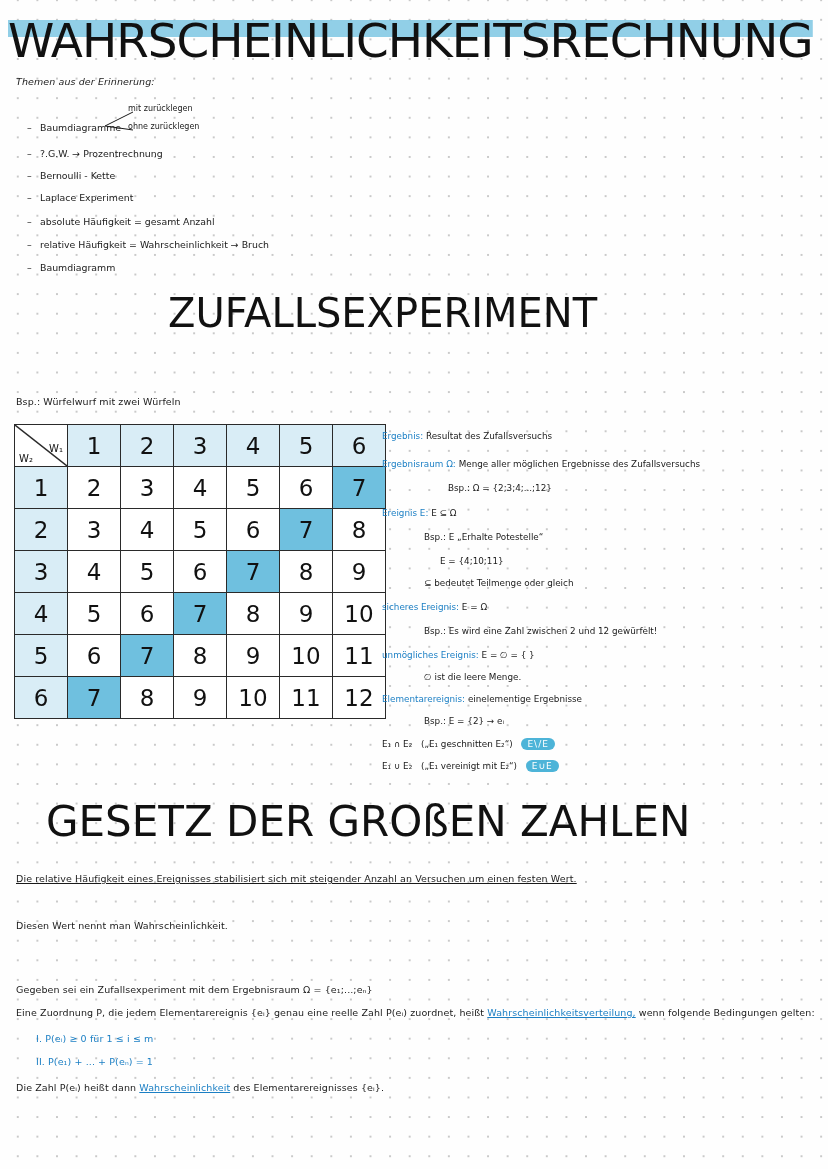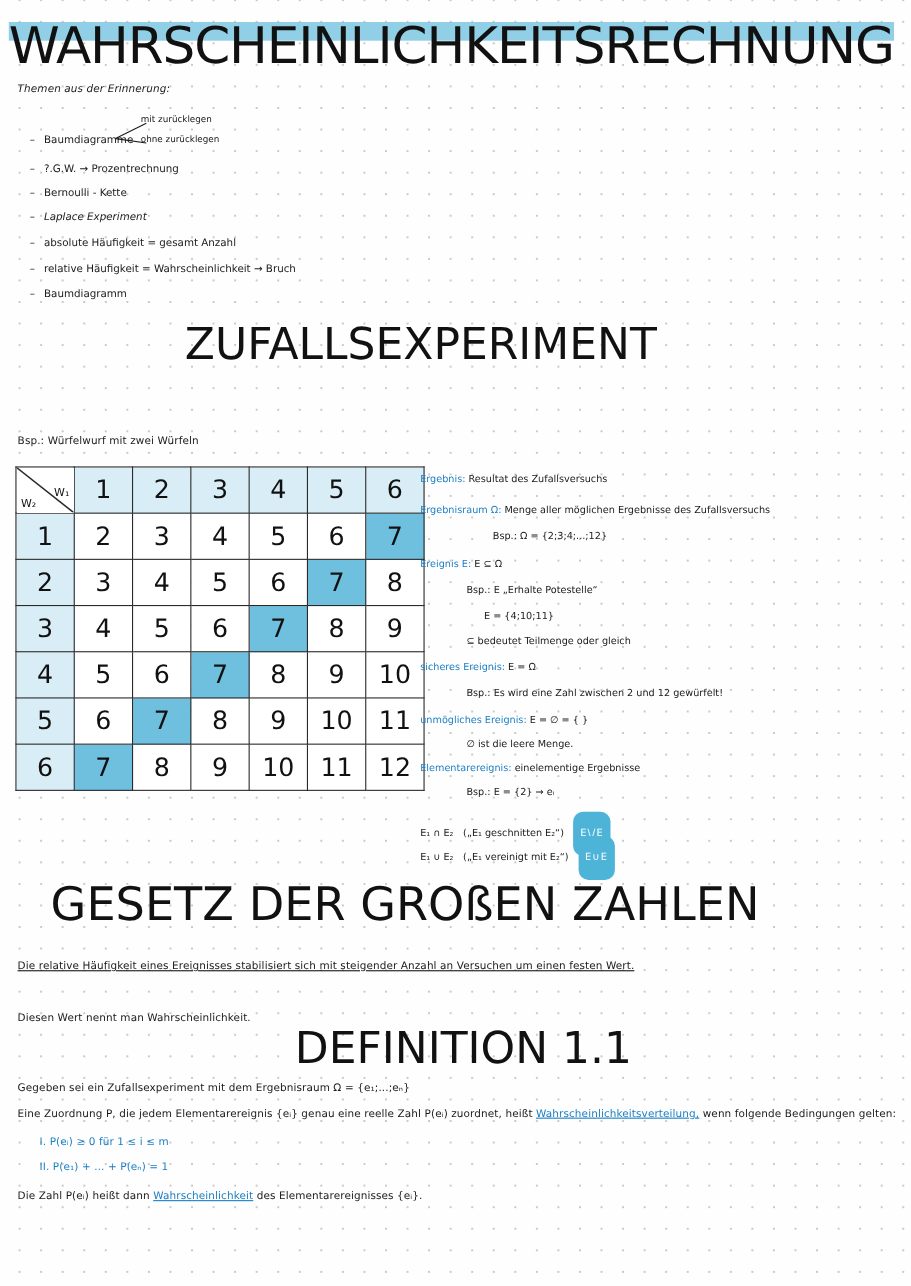--- a/index.html
+++ b/index.html
@@ -138,21 +138,21 @@
     position: absolute;
     font-size: 8.8px;
     color: #1a1a1a;
     white-space: nowrap;
   }
   .circ {
     display: inline-block;
     background: #4db4d8;
     color: #ffffff;
     border-radius: 9px;
-    padding: 15px 6px;
+    padding: 1px 6px;
     font-size: 9px;
     letter-spacing: 1px;
   }
 
   
   .arrowbox {
     position: absolute;
     font-size: 8px;
     color: #1a1a1a;
     white-space: nowrap;
@@ -166,21 +166,21 @@
 
 <div class="layer">
 
   <div class="title-main">WAHRSCHEINLICHKEITSRECHNUNG</div>
 
   <div class="hand" style="left:16px; top:76px;font-style:italic;">Themen aus der Erinnerung:</div>
 
   <div class="bullet" style="left:40px; top:122px;">Baumdiagramme</div>
   <div class="bullet" style="left:40px; top:148px;">?.G.W. → Prozentrechnung</div>
   <div class="bullet" style="left:40px; top:170px;">Bernoulli - Kette</div>
-  <div class="bullet" style="left:40px; top:192px;font-style:italic;">Laplace Experiment</div>
+  <div class="bullet" style="left:40px; top:192px;">Laplace Experiment</div>
   <div class="bullet" style="left:40px; top:216px;">absolute Häufigkeit = gesamt Anzahl</div>
   <div class="bullet" style="left:40px; top:239px;">relative Häufigkeit = Wahrscheinlichkeit → Bruch</div>
   <div class="bullet" style="left:40px; top:262px;">Baumdiagramm</div>
 
   <svg class="ink" style="left:105px; top:108px; width:40px; height:30px;">
     <path d="M0,18 L28,4" stroke="#1a1a1a" stroke-width="1" fill="none"></path>
     <path d="M0,18 L28,22" stroke="#1a1a1a" stroke-width="1" fill="none"></path>
   </svg>
   <div class="arrowbox" style="left:128px; top:104px;">mit zurücklegen</div>
   <div class="arrowbox" style="left:128px; top:122px;">ohne zurücklegen</div>
@@ -320,24 +320,20 @@
   </div>
 
   <div class="banner" style="left:46px; top:797px; font-size:42px;">
     <span class="hl" style="left:-36px; right:-28px; top:12px;"></span>
     <span>GESETZ DER GROßEN ZAHLEN</span>
   </div>
 
   <div class="hand" style="left:16px; top:873px;text-decoration:underline;">Die relative Häufigkeit eines Ereignisses stabilisiert sich mit steigender Anzahl an Versuchen um einen festen Wert.</div>
   <div class="hand" style="left:16px; top:920px;text-align:right;">Diesen Wert nennt man Wahrscheinlichkeit.</div>
 
-  <div class="banner" style="left:268px; top:930px; font-size:40px;">
-    <span class="hl" style="left:-46px; right:-32px; top:11px;"></span>
-    <span>DEFINITION 1.1</span>
-  </div>
 
   <div class="hand" style="left:16px; top:984px;">Gegeben sei ein Zufallsexperiment mit dem Ergebnisraum Ω = {e₁;...;eₙ}</div>
 
   <div class="hand" style="left:16px; top:1007px;">
     <span>Eine Zuordnung P, die jedem Elementarereignis {eᵢ} genau eine reelle Zahl P(eᵢ) zuordnet, heißt </span><span class="blue-u">Wahrscheinlichkeitsverteilung,</span><span> wenn folgende Bedingungen gelten:</span>
   </div>
 
   <div class="hand blue" style="left:36px; top:1033px;">I.   P(eᵢ) ≥ 0  für  1 ≤ i ≤ m</div>
   <div class="hand blue" style="left:36px; top:1056px;">II.  P(e₁) + ... + P(eₙ) = 1</div>
 

